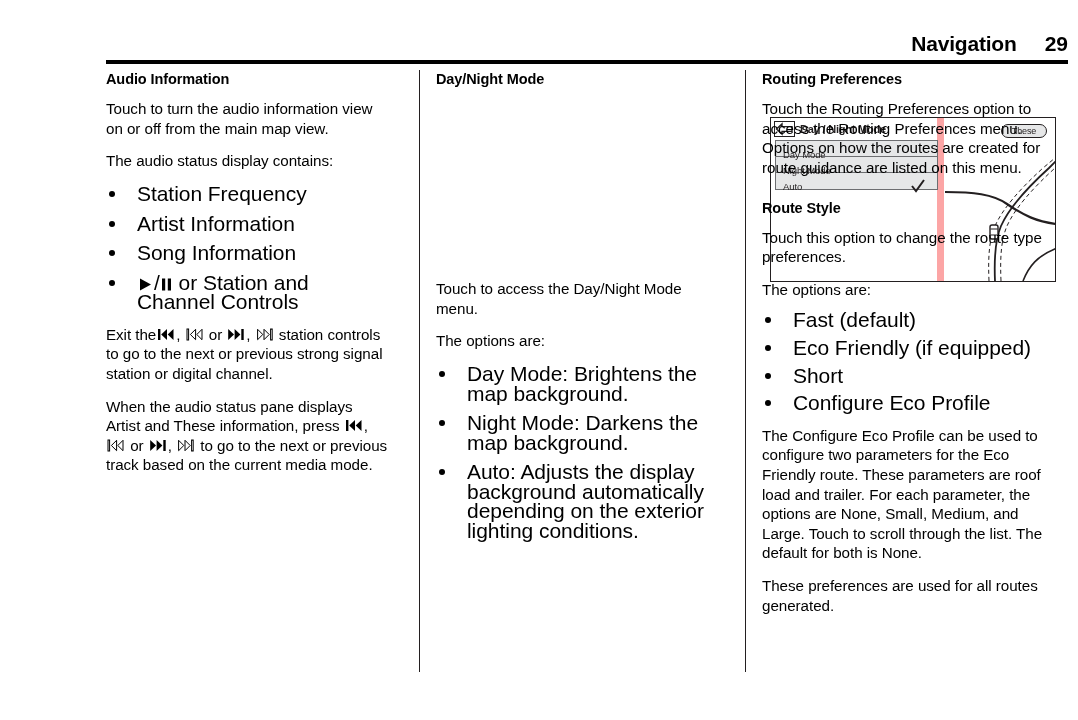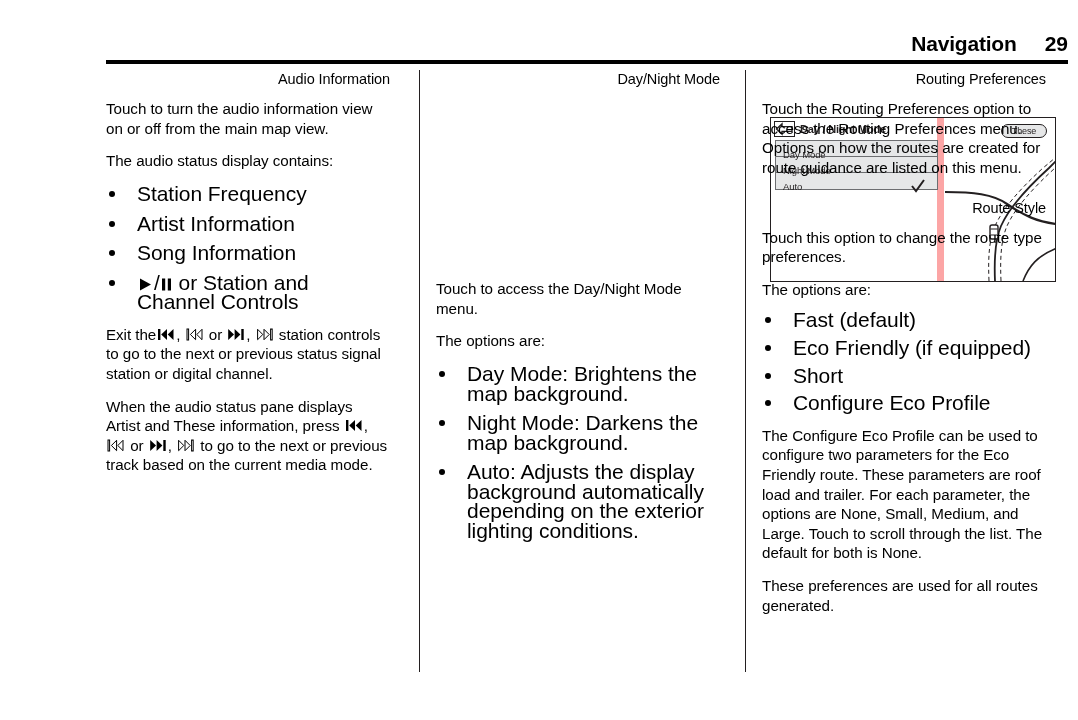--- a/index.html
+++ b/index.html
@@ -41,23 +41,22 @@
   .col1{left:0px;}
   .col2{left:330px;}
   .col3{left:656px;}
   .divider{
     position:absolute;top:0px;width:1px;height:602px;background:#231f20;
   }
   .div1{left:313px;}
   .div2{left:639px;}
 
   h2.sec{
-    font-size:14.5px;font-weight:normal;margin:0 0 11px 0;line-height:1.25;
+    font-size:14.5px;font-weight:bold;margin:0 0 11px 0;line-height:1.25;
     letter-spacing:-0.1px;
-    text-align:right;
   }
   h2.sec.spaced{margin-top:21px;}
   p.body{
     font-size:15.2px;line-height:19.6px;margin:0 0 13px 0;
     letter-spacing:-0.05px;
   }
   p.body.tight{margin-bottom:11px;}
   ul.bl{list-style:none;margin:0 0 13px 0;padding:0;}
   ul.bl li{
     position:relative;padding-left:31px;
@@ -188,21 +187,21 @@
               <polygon points="9.6,2.3 9.6,12.7 4.4,7.5" fill="none" stroke="#000" stroke-width="1"></polygon>
               <polygon points="16,2.3 16,12.7 10.8,7.5" fill="none" stroke="#000" stroke-width="1"></polygon>
             </svg></span> <span>or</span> <span class="glyph ginline"><svg width="18" height="15" viewBox="0 0 18 15">
               <polygon points="1.2,2 1.2,13 7,7.5" fill="#000"></polygon>
               <polygon points="7.6,2 7.6,13 13.4,7.5" fill="#000"></polygon>
               <rect x="14.3" y="2" width="2.4" height="11" fill="#000"></rect>
             </svg></span><span>,</span> <span class="glyph ginline"><svg width="18" height="15" viewBox="0 0 18 15">
               <polygon points="1.6,2.3 1.6,12.7 6.8,7.5" fill="none" stroke="#000" stroke-width="1"></polygon>
               <polygon points="8,2.3 8,12.7 13.2,7.5" fill="none" stroke="#000" stroke-width="1"></polygon>
               <rect x="14.6" y="2" width="1.6" height="11" fill="none" stroke="#000" stroke-width="1"></rect>
-            </svg></span> <span>station controls to go to the next or previous status signal station or digital channel.</span></p>
+            </svg></span> <span>station controls to go to the next or previous strong signal station or digital channel.</span></p>
 
       <p class="body"><span>When the audio status pane displays Artist and These information, press</span> <span class="glyph ginline"><svg width="18" height="15" viewBox="0 0 18 15">
               <rect x="1" y="2" width="2.4" height="11" fill="#000"></rect>
               <polygon points="10,2 10,13 4.2,7.5" fill="#000"></polygon>
               <polygon points="16.5,2 16.5,13 10.7,7.5" fill="#000"></polygon>
             </svg></span><span>,</span> <span class="glyph ginline"><svg width="18" height="15" viewBox="0 0 18 15">
               <rect x="1" y="2" width="1.6" height="11" fill="none" stroke="#000" stroke-width="1"></rect>
               <polygon points="9.6,2.3 9.6,12.7 4.4,7.5" fill="none" stroke="#000" stroke-width="1"></polygon>
               <polygon points="16,2.3 16,12.7 10.8,7.5" fill="none" stroke="#000" stroke-width="1"></polygon>
             </svg></span> <span>or</span> <span class="glyph ginline"><svg width="18" height="15" viewBox="0 0 18 15">

